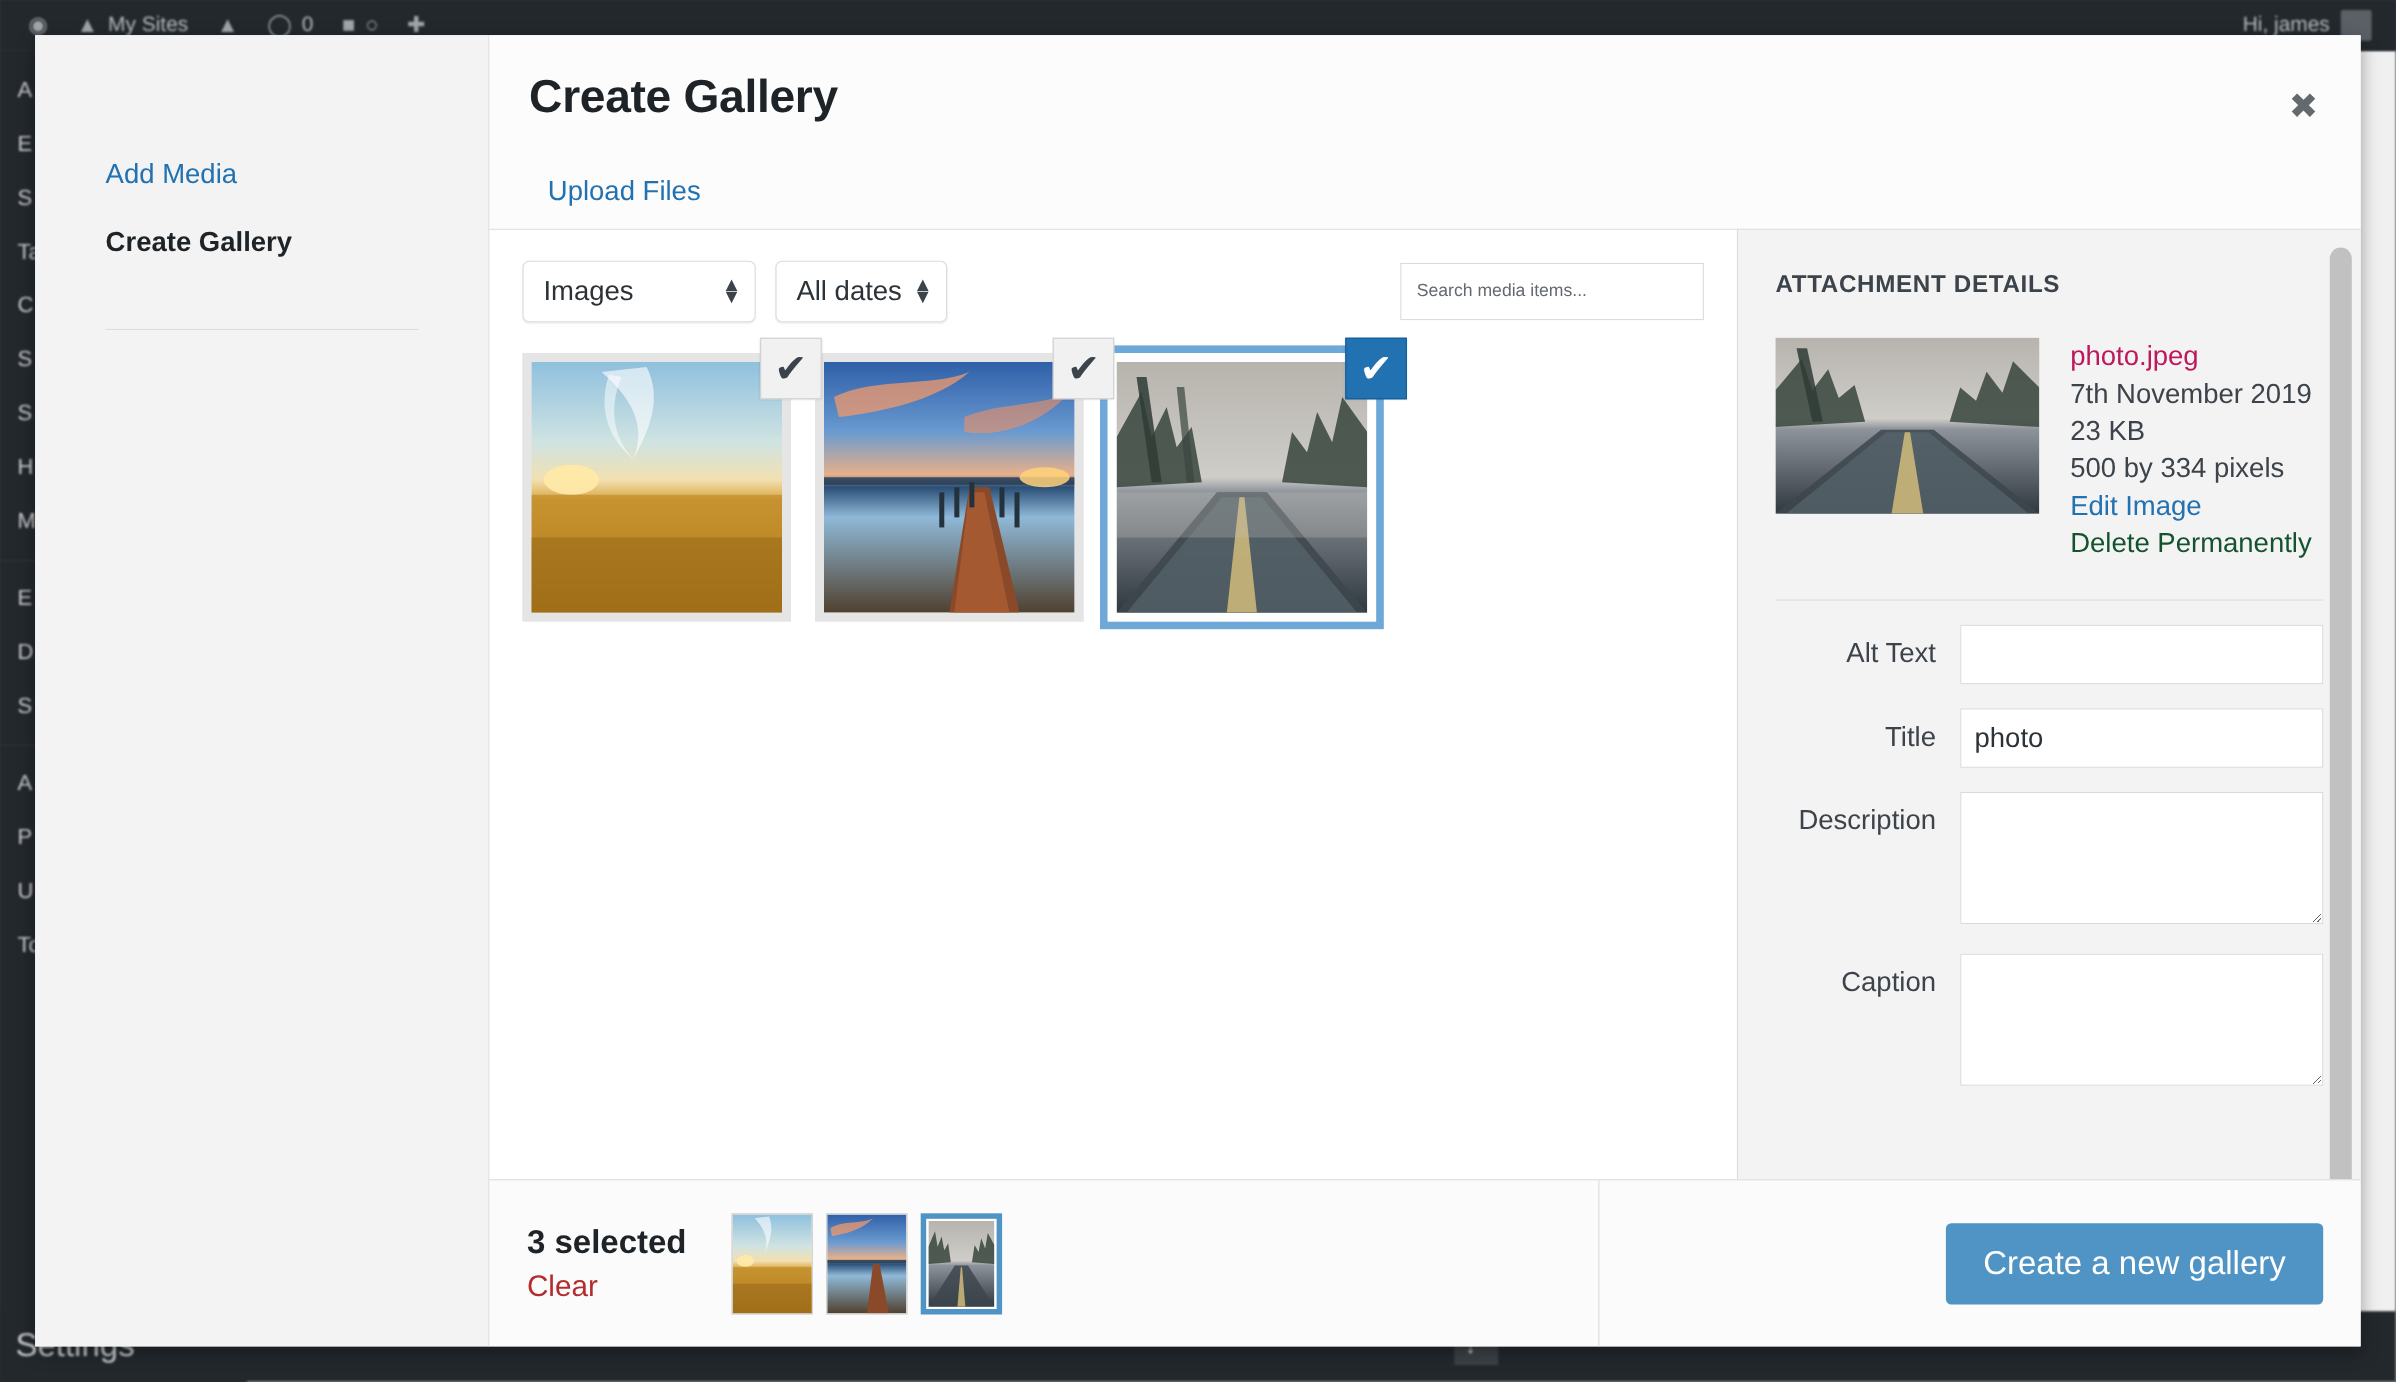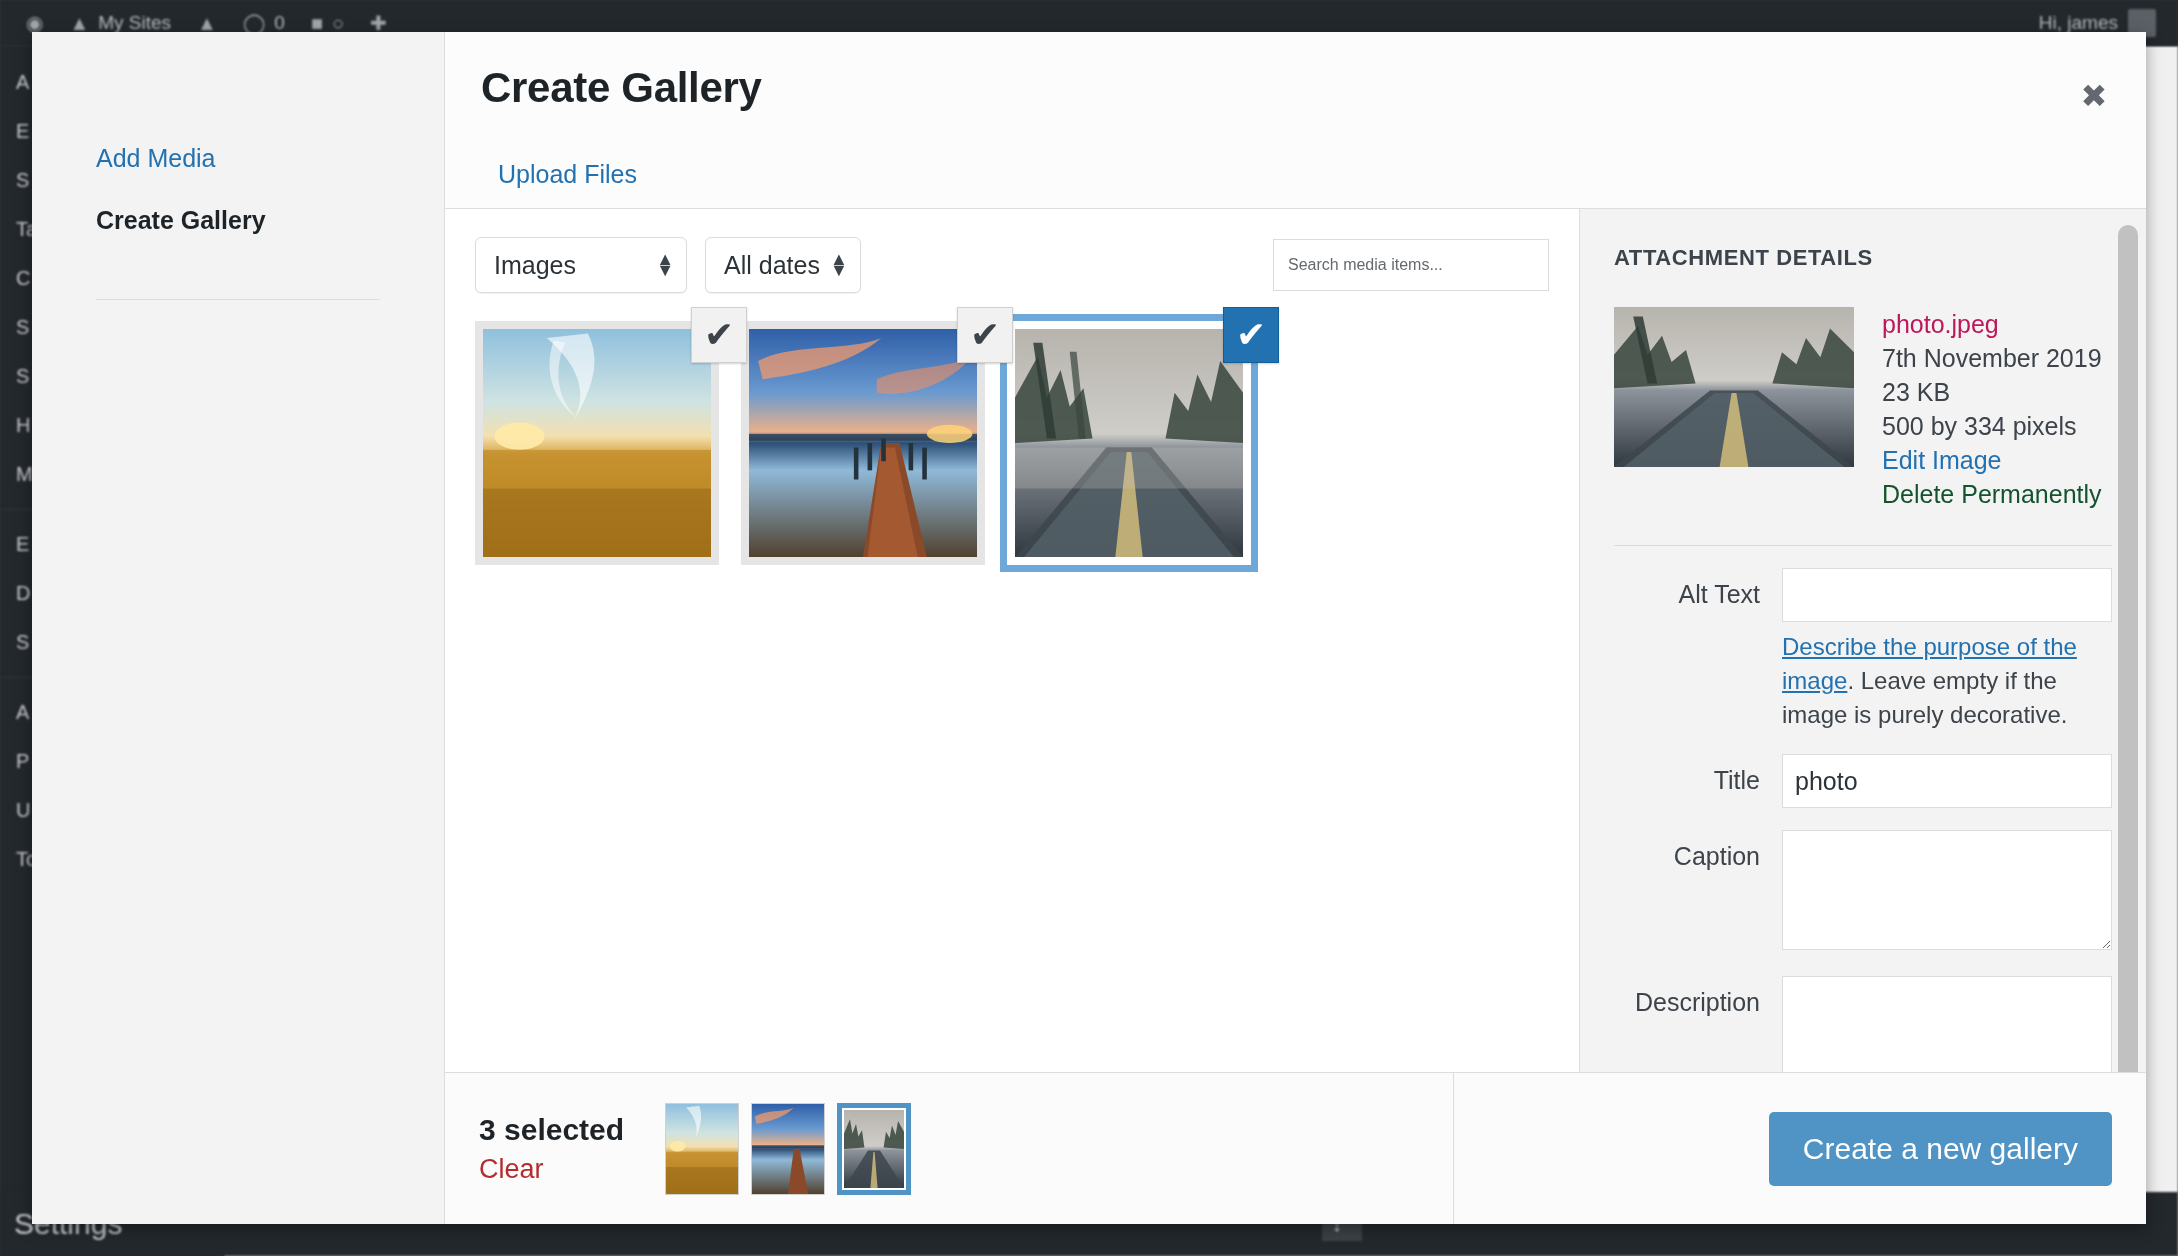--- a/index.html
+++ b/index.html
@@ -617,42 +617,39 @@
               <span class="details-link danger">Delete Permanently</span>
             </div>
           </div>
 
           <div class="details-rule"></div>
 
           <div class="field-row">
             <div class="field-label">Alt Text</div>
             <div class="field-control">
               <input class="field-input" type="text" value="" style="">
-              <div class="field-help">
-                <a href="#">Describe the purpose of the image</a><span>. Leave empty if the image is purely decorative.</span>
-              </div>
             </div>
           </div>
 
           <div class="field-row">
             <div class="field-label">Title</div>
             <div class="field-control">
               <input class="field-input" type="text" value="photo" style="">
             </div>
           </div>
 
           <div class="field-row">
-            <div class="field-label">Caption</div>
+            <div class="field-label">Description</div>
             <div class="field-control">
               <textarea class="field-textarea" rows="3" style="height: 120px;"></textarea>
             </div>
           </div>
 
           <div class="field-row">
-            <div class="field-label">Description</div>
+            <div class="field-label">Caption</div>
             <div class="field-control">
               <textarea class="field-textarea" rows="3" style="height: 120px;"></textarea>
             </div>
           </div>
 
         </div>
 
         <div class="details-scrollbar"></div>
       </div>
 

